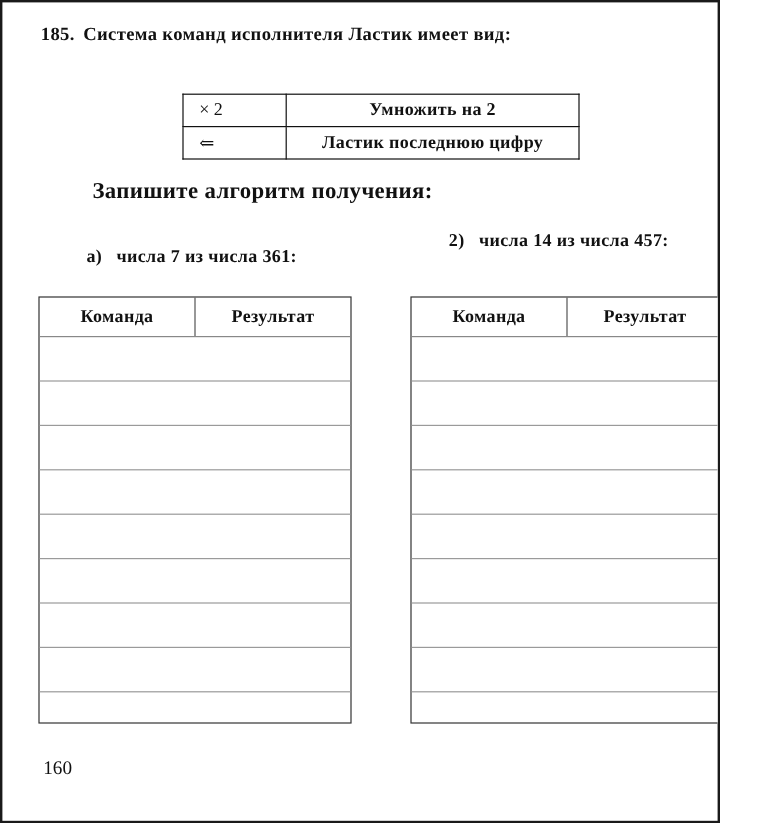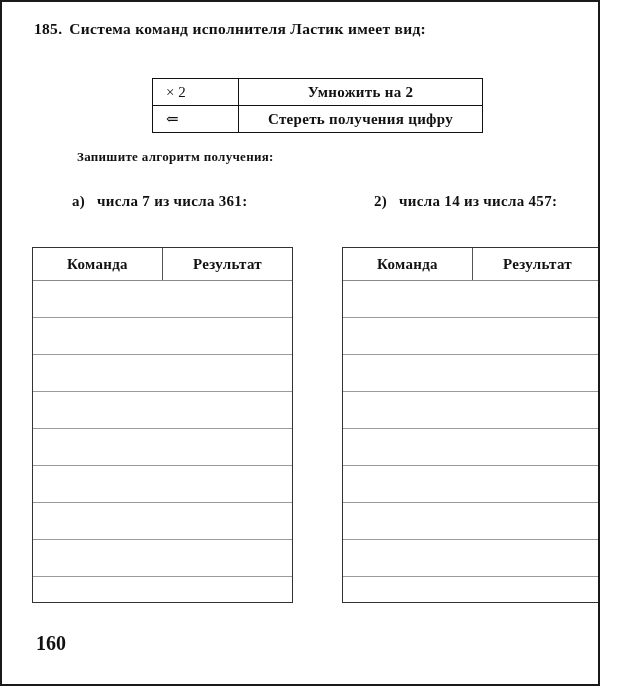--- a/index.html
+++ b/index.html
@@ -50,33 +50,33 @@
   .cmd-table td.desc {
     font-weight:bold;
     letter-spacing:0.3px;
     text-align:center;
   }
 
   .instruction {
     position:absolute;
     left:75px;
     top:147px;
-    font-size:13px;
+    font-size:19px;
     font-weight:bold;
     letter-spacing:0.3px;
   }
   .task {
     position:absolute;
     top:191px;
     font-size:15px;
     font-weight:bold;
     letter-spacing:0.3px;
     white-space:nowrap;
   }
-  .task-a { left:70px; }
+  .task-a { left:70px;margin-top:13px; }
   .task-b { left:372px; }
   .task .tlabel { margin-right:12px; }
 
   
   .ans {
     position:absolute;
     top:245px;
     width:261px;
     height:356px;
     border:1.5px solid #333;
@@ -109,42 +109,42 @@
     border-bottom:1px solid #9a9a9a;
   }
   .trow:last-child { border-bottom:none; }
   .tcell { flex:1; }
   .tcell:first-child { border-right:1px solid #555; }
 
   .page-number {
     position:absolute;
     left:34px;
     top:630px;
-    font-size:20px;
-    font-weight:bold;
+    font-size:16px;
+    font-weight:normal;
   }
 </style>
 </head>
 <body>
 
 <div class="page">
 
   <div class="title">
     <span class="num">185.</span><span>Система команд исполнителя Ластик имеет вид:</span>
   </div>
 
   <table class="cmd-table">
     <tbody>
         <tr>
       <td class="cmd">× 2</td>
       <td class="desc">Умножить на 2</td>
     </tr>
     <tr>
       <td class="cmd">⇐</td>
-      <td class="desc">Стереть получения цифру</td>
+      <td class="desc">Ластик последнюю цифру</td>
     </tr>
   </tbody>
     </table>
 
   <div class="instruction">Запишите алгоритм получения:</div>
 
   <div class="task task-a">
     <span class="tlabel">а)</span><span>числа 7 из числа 361:</span>
   </div>
   <div class="task task-b">

